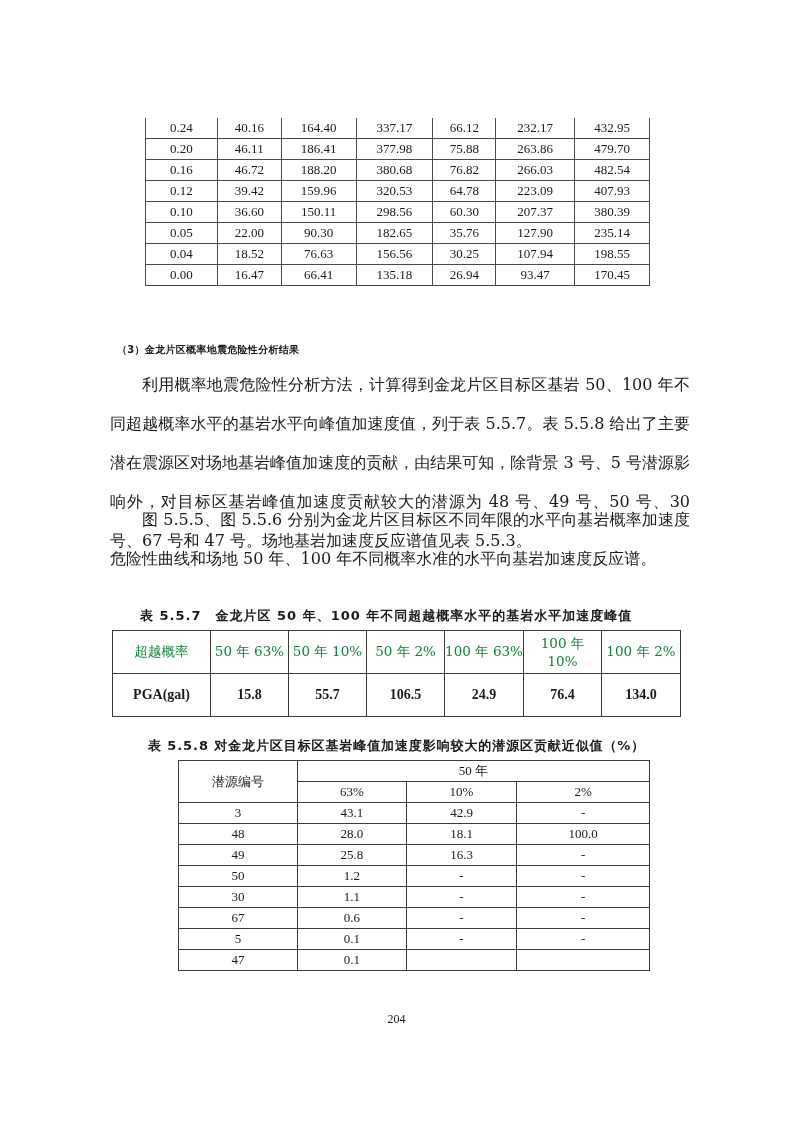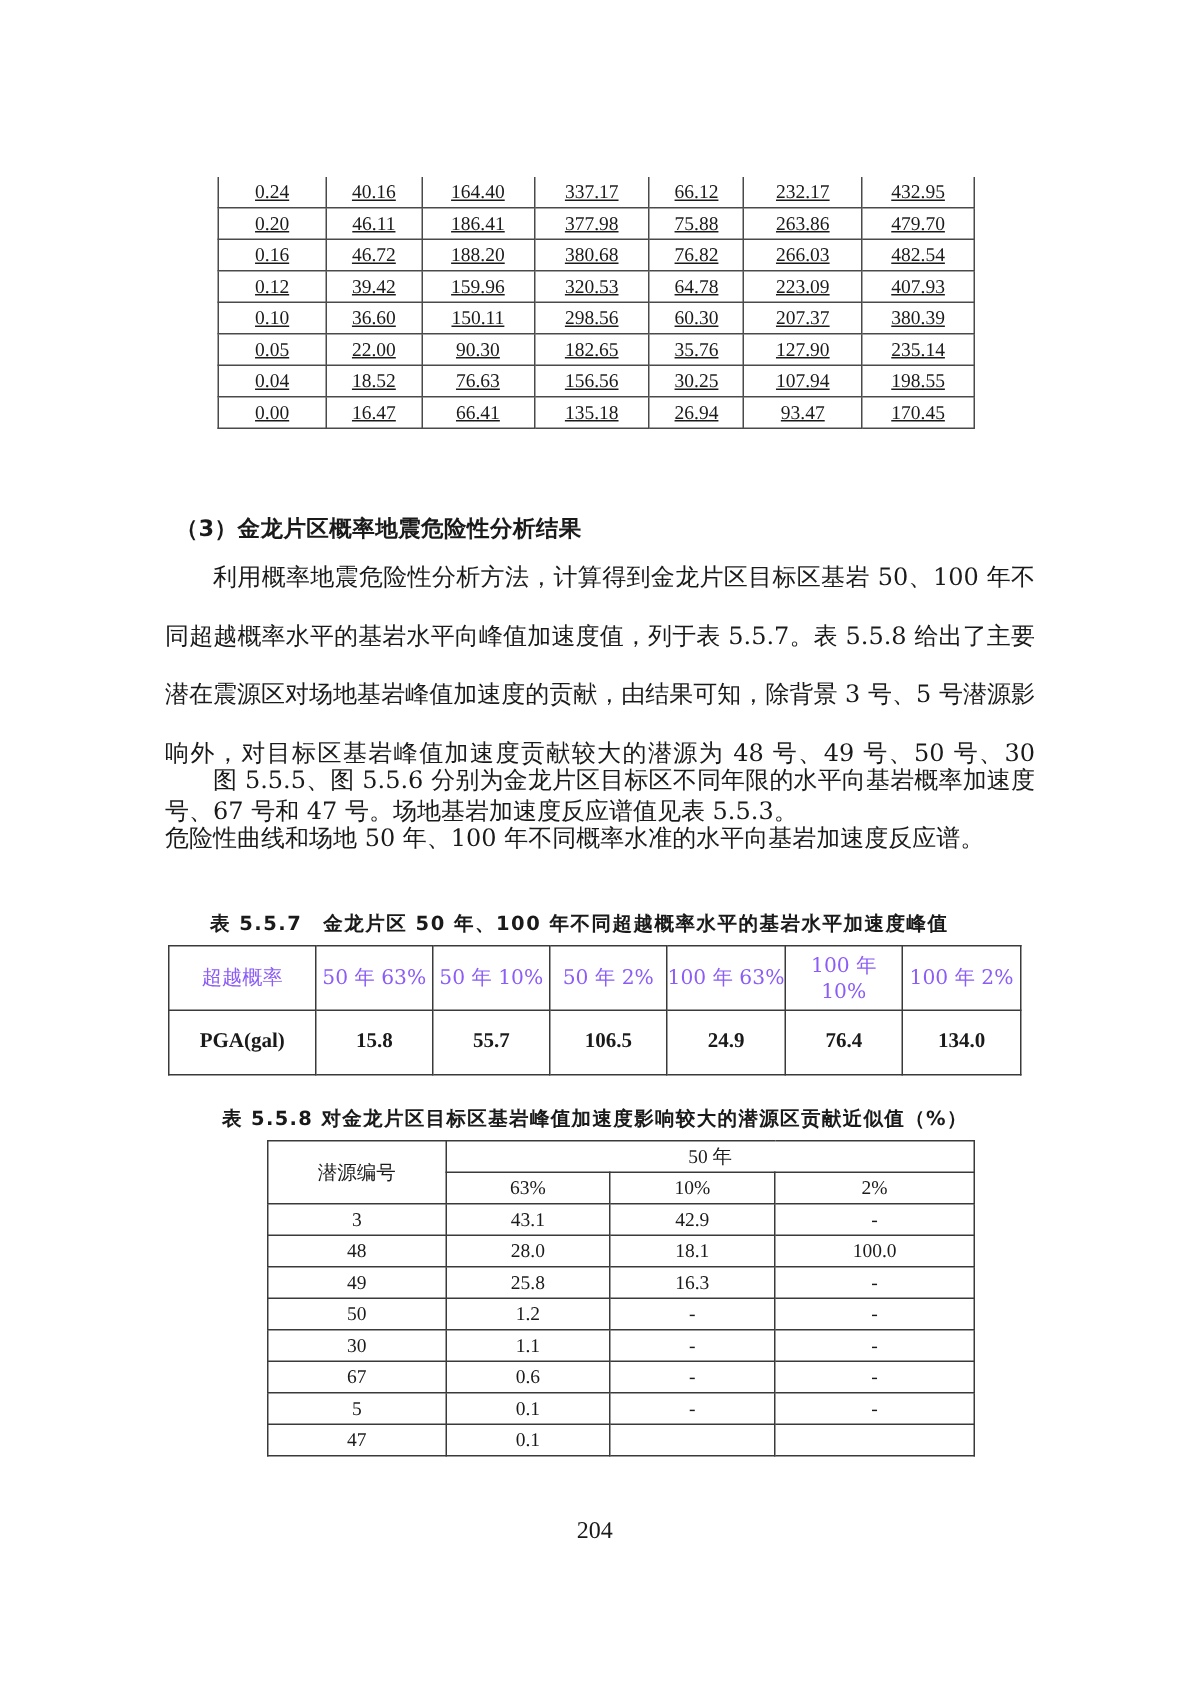--- a/index.html
+++ b/index.html
@@ -5,31 +5,31 @@
   html, body { margin: 0; padding: 0; background: #ffffff; }
   body {
     width: 793px; height: 1122px; position: relative; overflow: hidden;
     font-family: "Liberation Serif", "DejaVu Serif", serif;
     color: #1a1a1a;
   }
   table { border-collapse: collapse; position: absolute; }
   td, th { padding: 0; text-align: center; vertical-align: middle; font-weight: normal; }
 
   
-  #t-top { left: 145px; top: 118px; width: 505px; font-size: 13px; text-decoration: underline; }
+  #t-top { left: 145px; top: 118px; width: 505px; font-size: 13px; }
   #t-top td { border: 1px solid #4a4a4a; height: 20px; line-height: 20px; }
   #t-top tr:first-child td { border-top: none; }
   #t-top col.c0 { width: 72px; } #t-top col.c1 { width: 64px; } #t-top col.c2 { width: 75px; }
   #t-top col.c3 { width: 77px; } #t-top col.c4 { width: 63px; } #t-top col.c5 { width: 79px; }
   #t-top col.c6 { width: 75px; }
 
   .heading {
     position: absolute; left: 117px; top: 343px;
     font-family: "DejaVu Sans", "Liberation Sans", sans-serif;
-    font-weight: bold; font-size: 15px; letter-spacing: 0.3px;
+    font-weight: bold; font-size: 10px; letter-spacing: 0.3px;
   }
   .para {
     position: absolute; left: 110px; width: 580px;
     font-size: 16px; line-height: 39px; text-align: justify;
     font-family: "DejaVu Serif", "Liberation Serif", serif;
   }
   .para p { margin: 0; }
   #para1 { top: 365px; }
   #para2 { top: 500px; }
   .indent { text-indent: 32px; }
@@ -38,29 +38,29 @@
     position: absolute; font-family: "DejaVu Sans", "Liberation Sans", sans-serif;
     font-size: 13px; font-weight: bold; letter-spacing: 1px; white-space: nowrap;
   }
   #cap1 { left: 140px; top: 607px; }
   #cap2 { left: 148px; top: 737px; letter-spacing: 0.9px; }
 
   
   #t-557 { left: 112px; top: 630px; width: 569px; font-size: 13.5px; }
   #t-557 td { border: 1px solid #3a3a3a; height: 42px; }
   #t-557 .bold { font-weight: bold; font-size: 14px; }
-  #t-557 .cjk { font-family: "DejaVu Serif", serif; color: #8b5cf6; }
+  #t-557 .cjk { font-family: "DejaVu Serif", serif; color: #15803d; }
 
   
   #t-558 { left: 178px; top: 760px; width: 472px; font-size: 13px; }
   #t-558 td { border: 1px solid #3a3a3a; height: 20px; line-height: 20px; }
   #t-558 col.c0 { width: 110px; } #t-558 col.c1 { width: 101px; }
   #t-558 col.c2 { width: 102px; } #t-558 col.c3 { width: 123px; }
 
-  .pagenum { position: absolute; left: 0; width: 793px; top: 1012px; text-align: center; font-size: 16px; }
+  .pagenum { position: absolute; left: 0; width: 793px; top: 1012px; text-align: center; font-size: 12px; }
 </style>
 </head>
 <body>
 
 <table id="t-top">
   <colgroup>
       <col class="c0">
       <col class="c1">
       <col class="c2">
       <col class="c3">

